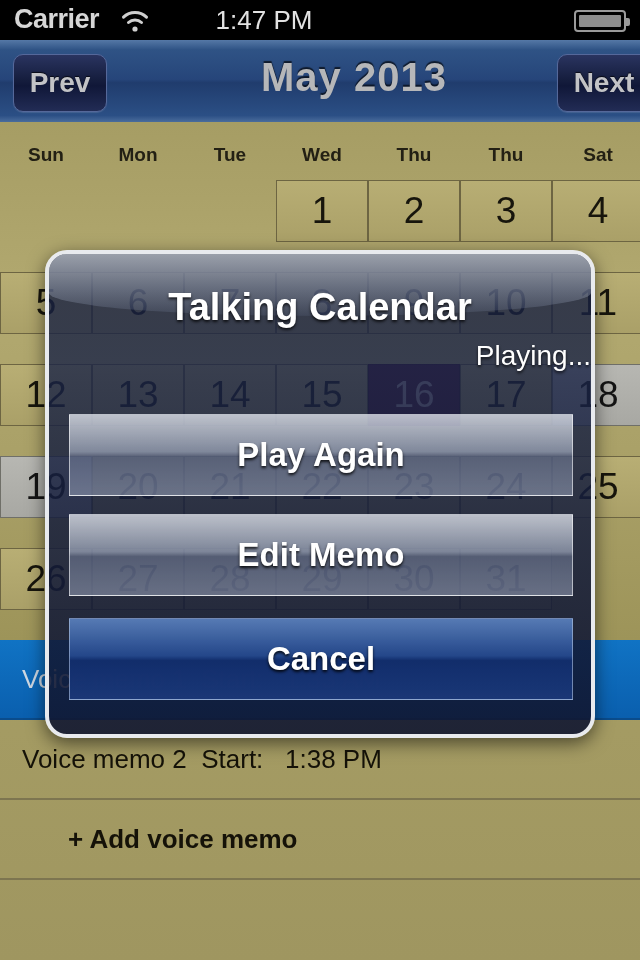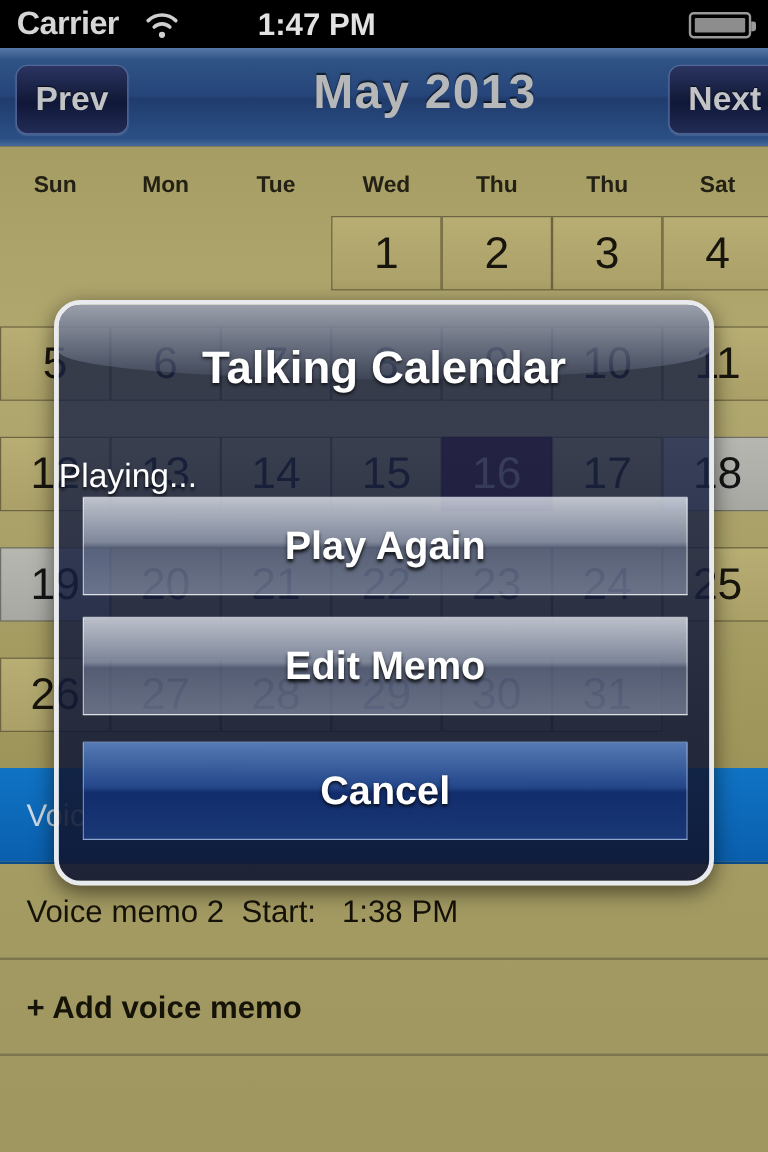--- a/index.html
+++ b/index.html
@@ -10,21 +10,21 @@
   }
   #screen{position:relative;width:640px;height:960px;overflow:hidden;background:#a39a62;}
 
   
   #statusbar{
     position:absolute;left:0;top:0;width:640px;height:40px;
     background:#000;color:#d8d8d8;
   }
   #sb-carrier{position:absolute;left:14px;top:4px;font-size:27px;font-weight:bold;letter-spacing:-0.5px;color:#d6d6d6;}
   #sb-wifi{position:absolute;left:118px;top:9px;width:34px;height:24px;}
-  #sb-time{position:absolute;left:0;top:5px;width:528px;text-align:center;font-size:26px;font-weight:bold;color:#e2e2e2;}
+  #sb-time{position:absolute;left:0;top:5px;width:528px;text-align:center;font-size:26px;font-weight:normal;color:#e2e2e2;}
   #sb-batt{position:absolute;right:14px;top:10px;width:52px;height:22px;
     border:2px solid #9a9a9a;border-radius:4px;box-sizing:border-box;}
   #sb-batt .fill{position:absolute;left:3px;top:3px;right:3px;bottom:3px;background:#8d8d8d;border-radius:1px;}
   #sb-batt .nub{position:absolute;right:-6px;top:6px;width:4px;height:8px;background:#9a9a9a;border-radius:0 2px 2px 0;}
 
   
   #navbar{
     position:absolute;left:0;top:40px;width:640px;height:82px;
     background:linear-gradient(to bottom,#5578a6 0%,#2f5385 12%,#26457a 48%,#203c6d 52%,#2b4f85 92%,#4a6c9c 100%);
     border-bottom:2px solid #0f1c35;
@@ -102,22 +102,22 @@
     position:absolute;left:0;top:0;width:100%;height:62px;
     background:linear-gradient(to bottom,rgba(216,222,232,.62) 0%,rgba(168,178,198,.42) 55%,rgba(110,124,156,.16) 100%);
     border-radius:18px 18px 60% 60%/18px 18px 28px 28px;
   }
   #dlg-title{
     position:absolute;left:0;top:32px;width:100%;text-align:center;
     font-size:38px;font-weight:bold;color:#fff;
     text-shadow:0 2px 3px rgba(0,0,0,.75);
   }
   #dlg-msg{
-    position:absolute;left:0;top:86px;width:100%;text-align:left;
-    font-size:28px;color:#fff;text-shadow:0 2px 3px rgba(0,0,0,.75);margin-top:41px;
+    position:absolute;left:0;top:86px;width:100%;text-align:right;
+    font-size:28px;color:#fff;text-shadow:0 2px 3px rgba(0,0,0,.75);
   }
   .dlgbtn{
     position:absolute;left:20px;width:504px;height:82px;
     border:1px solid rgba(255,255,255,.55);border-radius:0;
     display:flex;align-items:center;justify-content:center;
     font-size:33px;font-weight:bold;color:#fff;
     text-shadow:0 2px 3px rgba(0,0,0,.85);
     box-sizing:border-box;
   }
   .dlgbtn.light{
@@ -208,21 +208,21 @@
       </div>
   </div>
 
   <div id="memolist">
       <div class="memorow sel" style="top: 0px;">
         <span class="txt">Voice memo 1  Start:   1:33 AM</span>
       </div>
       <div class="memorow" style="top: 80px;">
         <span class="txt">Voice memo 2  Start:   1:38 PM</span>
       </div>
-      <div class="memorow add" style="top: 160px;">
+      <div class="memorow add" style="top: 160px; padding-left: 46px;">
         <span class="txt">+ Add voice memo</span>
       </div>
     </div>
 
   <div id="overlay">
     <div id="dialog">
       <div class="gloss"></div>
       <div id="dlg-title">Talking Calendar</div>
       <div id="dlg-msg">Playing...</div>
       <div class="dlgbtn light" id="btn-play-again">Play Again</div>

